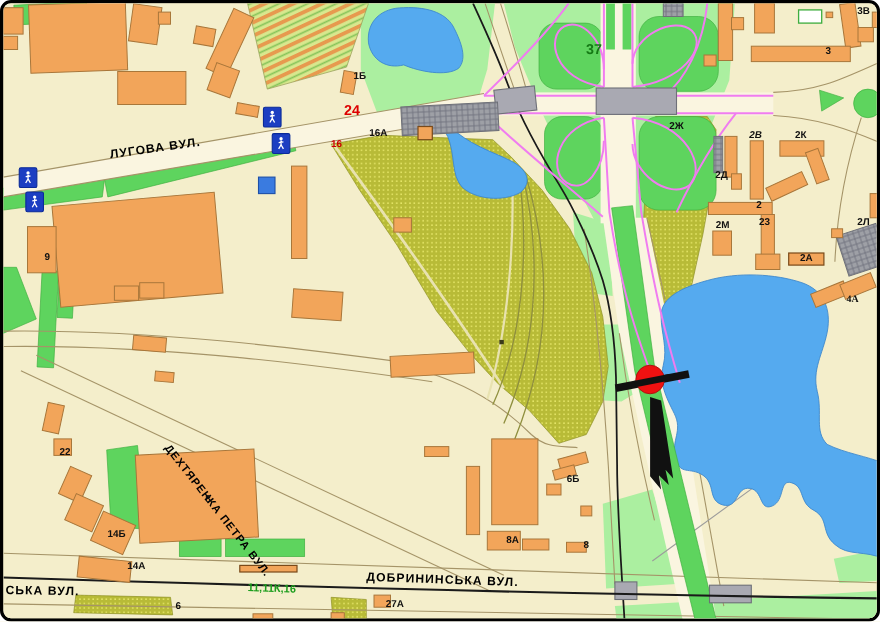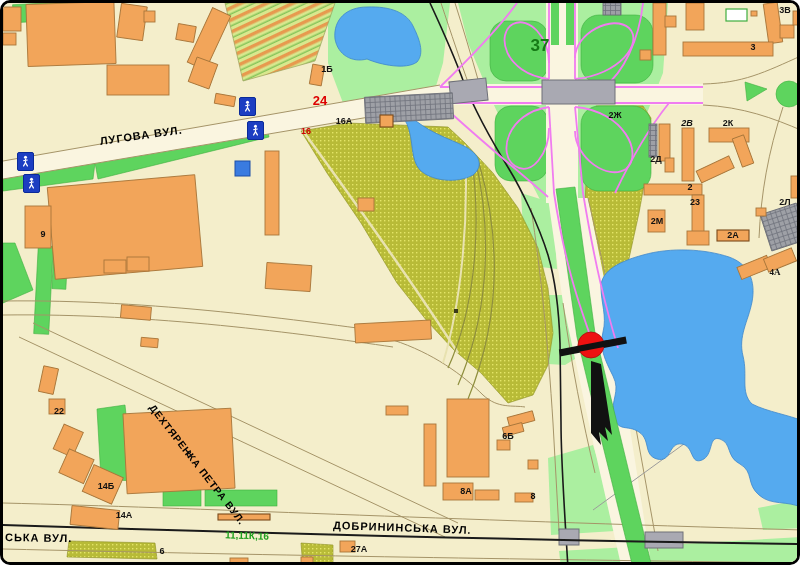--- a/index.html
+++ b/index.html
@@ -249,44 +249,44 @@
     <rect x="574" y="340" width="32" height="6" fill="#111" transform="rotate(-11 590 343)"></rect>
   </g>
 </svg>
 
 <div id="label-layer">
       <div class="street-label" style="left: 97px; top: 133px; font-size: 11px; transform: rotate(-8deg); transform-origin: left center;">ЛУГОВА ВУЛ.</div>
       <div class="street-label" style="left: 148px; top: 398px; font-size: 10px; transform: rotate(52deg); transform-origin: left center;">ДЕХТЯРЕНКА ПЕТРА ВУЛ.</div>
       <div class="street-label" style="left: 330px; top: 517px; font-size: 11px; transform: rotate(2deg); transform-origin: left center;">ДОБРИНИНСЬКА ВУЛ.</div>
       <div class="street-label" style="left: 2px; top: 529px; font-size: 11px; transform: rotate(1deg); transform-origin: left center;">СЬКА ВУЛ.</div>
       <div class="route-badge" style="left: 317px; top: 97px; color: rgb(221, 0, 0); font-size: 13px; transform: translate(-50%, -50%) rotate(0deg);">24</div>
-      <div class="route-badge" style="left: 537px; top: 42px; color: rgb(21, 122, 21); font-size: 17px; transform: translate(-50%, -50%) rotate(0deg);">37</div>
+      <div class="route-badge" style="left: 537px; top: 42px; color: rgb(21, 122, 21); font-size: 13px; transform: translate(-50%, -50%) rotate(0deg);">37</div>
       <div class="route-badge" style="left: 244px; top: 533px; color: rgb(30, 158, 30); font-size: 10px; transform: translate(-50%, -50%) rotate(2deg);">11,11К,16</div>
       <div class="bldg-label" style="left: 40px; top: 231px;">9</div>
       <div class="bldg-label" style="left: 324px; top: 66px;">1Б</div>
       <div class="bldg-label" style="left: 327px; top: 118px; margin-left: 14px;">16А</div>
       <div class="bldg-label" style="left: 303px; top: 128px; color: rgb(204, 0, 0);">16</div>
       <div class="bldg-label" style="left: 612px; top: 112px;">2Ж</div>
       <div class="bldg-label" style="left: 684px; top: 120px; font-style: italic;">2В</div>
       <div class="bldg-label" style="left: 725px; top: 120px;">2К</div>
       <div class="bldg-label" style="left: 653px; top: 156px;">2Д</div>
       <div class="bldg-label" style="left: 782px; top: 199px; text-align: right;">2Л</div>
       <div class="bldg-label" style="left: 687px; top: 184px;">2</div>
       <div class="bldg-label" style="left: 692px; top: 199px;">23</div>
-      <div class="bldg-label" style="left: 654px; top: 218px;">2М</div>
+      <div class="bldg-label" style="left: 654px; top: 202px;">2М</div>
       <div class="bldg-label" style="left: 730px; top: 232px;">2А</div>
       <div class="bldg-label" style="left: 772px; top: 269px; font-family: Liberation Serif, serif;">4А</div>
       <div class="bldg-label" style="left: 750px; top: 44px;">3</div>
       <div class="bldg-label" style="left: 766px; top: 7px; margin-left: 16px;">3В</div>
       <div class="bldg-label" style="left: 56px; top: 408px;">22</div>
       <div class="bldg-label" style="left: 103px; top: 483px;">14Б</div>
       <div class="bldg-label" style="left: 121px; top: 512px;">14А</div>
       <div class="bldg-label" style="left: 186px; top: 451px;">8</div>
       <div class="bldg-label" style="left: 159px; top: 548px;">6</div>
-      <div class="bldg-label" style="left: 505px; top: 433px;">6Б</div>
+      <div class="bldg-label" style="left: 518px; top: 433px;">6Б</div>
       <div class="bldg-label" style="left: 463px; top: 488px;">8А</div>
       <div class="bldg-label" style="left: 530px; top: 493px;">8</div>
       <div class="bldg-label" style="left: 356px; top: 546px;">27А</div>
       <div class="ped-icon" style="left: 236px; top: 94px;">
         <svg width="11" height="13" viewBox="0 0 10 12">
           <circle cx="5" cy="2" r="1.4" fill="#fff"></circle>
           <path d="M5,3.5 L5,7 M3,5.2 L7,4.6 M5,7 L3,10.5 M5,7 L7,10.5" stroke="#fff" stroke-width="1.1" fill="none"></path>
         </svg>
       </div>
       <div class="ped-icon" style="left: 244px; top: 118px;">

